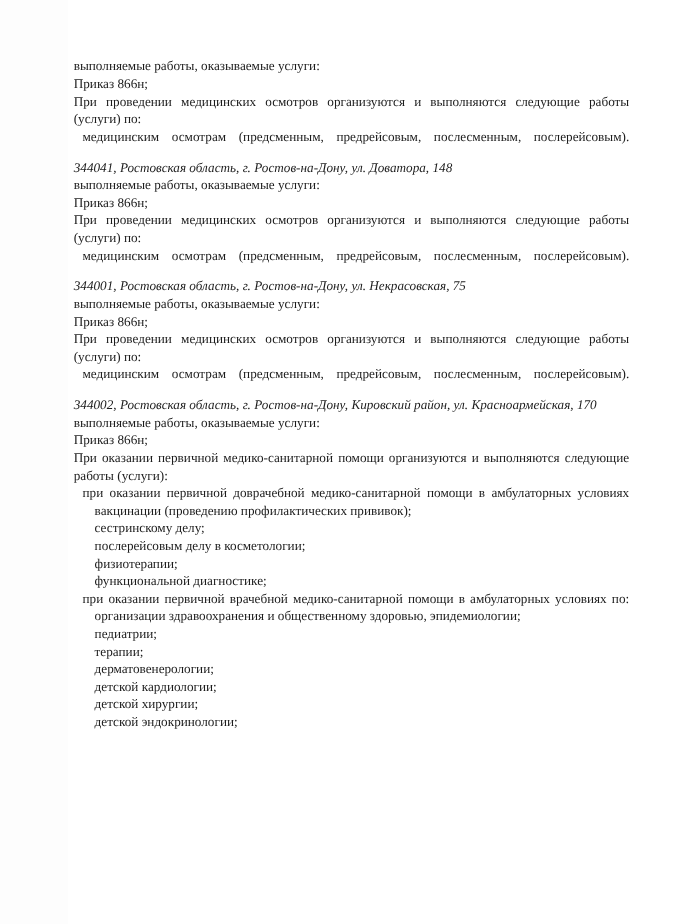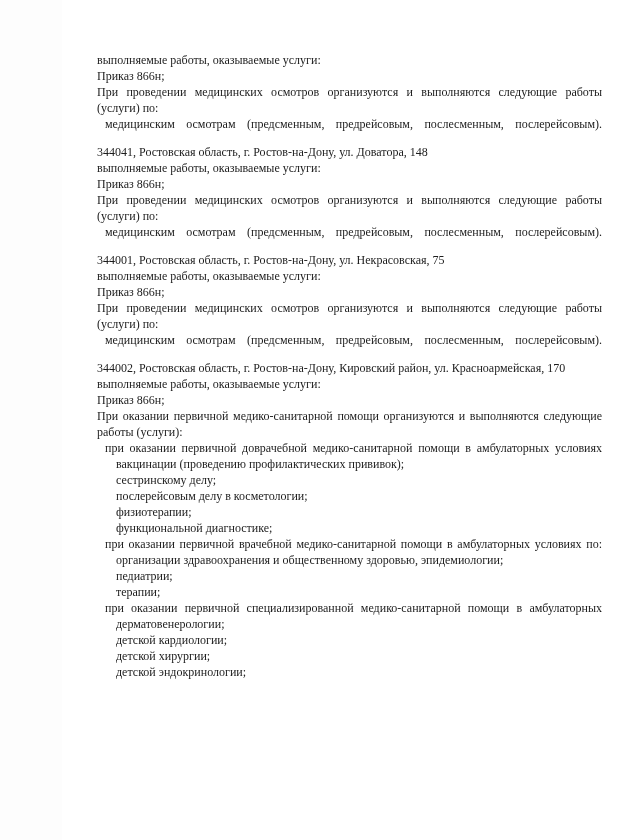--- a/index.html
+++ b/index.html
@@ -21,36 +21,35 @@
   }
   .doc {
     position: absolute;
     left: 67px;
     top: 52px;
     width: 505px;
     color: #1c1c1c;
     font-family: "Liberation Serif", "DejaVu Serif", serif;
     font-size: 12px;
     line-height: 16px;
-    margin-left: 30px;
   }
   .line {
     margin: 0;
     padding: 0;
     text-align: left;
     white-space: nowrap;
   }
   .line.just {
     white-space: normal;
     text-align: justify;
     text-align-last: justify;
   }
   .line.ind1 { padding-left: 8px; }
   .line.ind2 { padding-left: 19px; }
-  .line.gap  { margin-top: 12px; }
+  .line.gap  { margin-top: 12px; font-style: italic; }
 </style>
 </head>
 <body>
 
 <div class="scan-edge"></div>
 
 <div class="doc" id="doc">
     <p class="line">выполняемые работы, оказываемые услуги:</p>
     <p class="line">Приказ 866н;</p>
     <p class="line just">При проведении медицинских осмотров организуются и выполняются следующие работы</p>
@@ -76,18 +75,17 @@
     <p class="line ind1 just">при оказании первичной доврачебной медико-санитарной помощи в амбулаторных условиях</p>
     <p class="line ind2">вакцинации (проведению профилактических прививок);</p>
     <p class="line ind2">сестринскому делу;</p>
     <p class="line ind2">послерейсовым делу в косметологии;</p>
     <p class="line ind2">физиотерапии;</p>
     <p class="line ind2">функциональной диагностике;</p>
     <p class="line ind1 just">при оказании первичной врачебной медико-санитарной помощи в амбулаторных условиях по:</p>
     <p class="line ind2">организации здравоохранения и общественному здоровью, эпидемиологии;</p>
     <p class="line ind2">педиатрии;</p>
     <p class="line ind2">терапии;</p>
-    <p class="line ind1 just">при оказании первичной специализированной медико-санитарной помощи в амбулаторных</p>
     <p class="line ind2">дерматовенерологии;</p>
     <p class="line ind2">детской кардиологии;</p>
     <p class="line ind2">детской хирургии;</p>
     <p class="line ind2">детской эндокринологии;</p>
   </div>
 
 </body></html>

